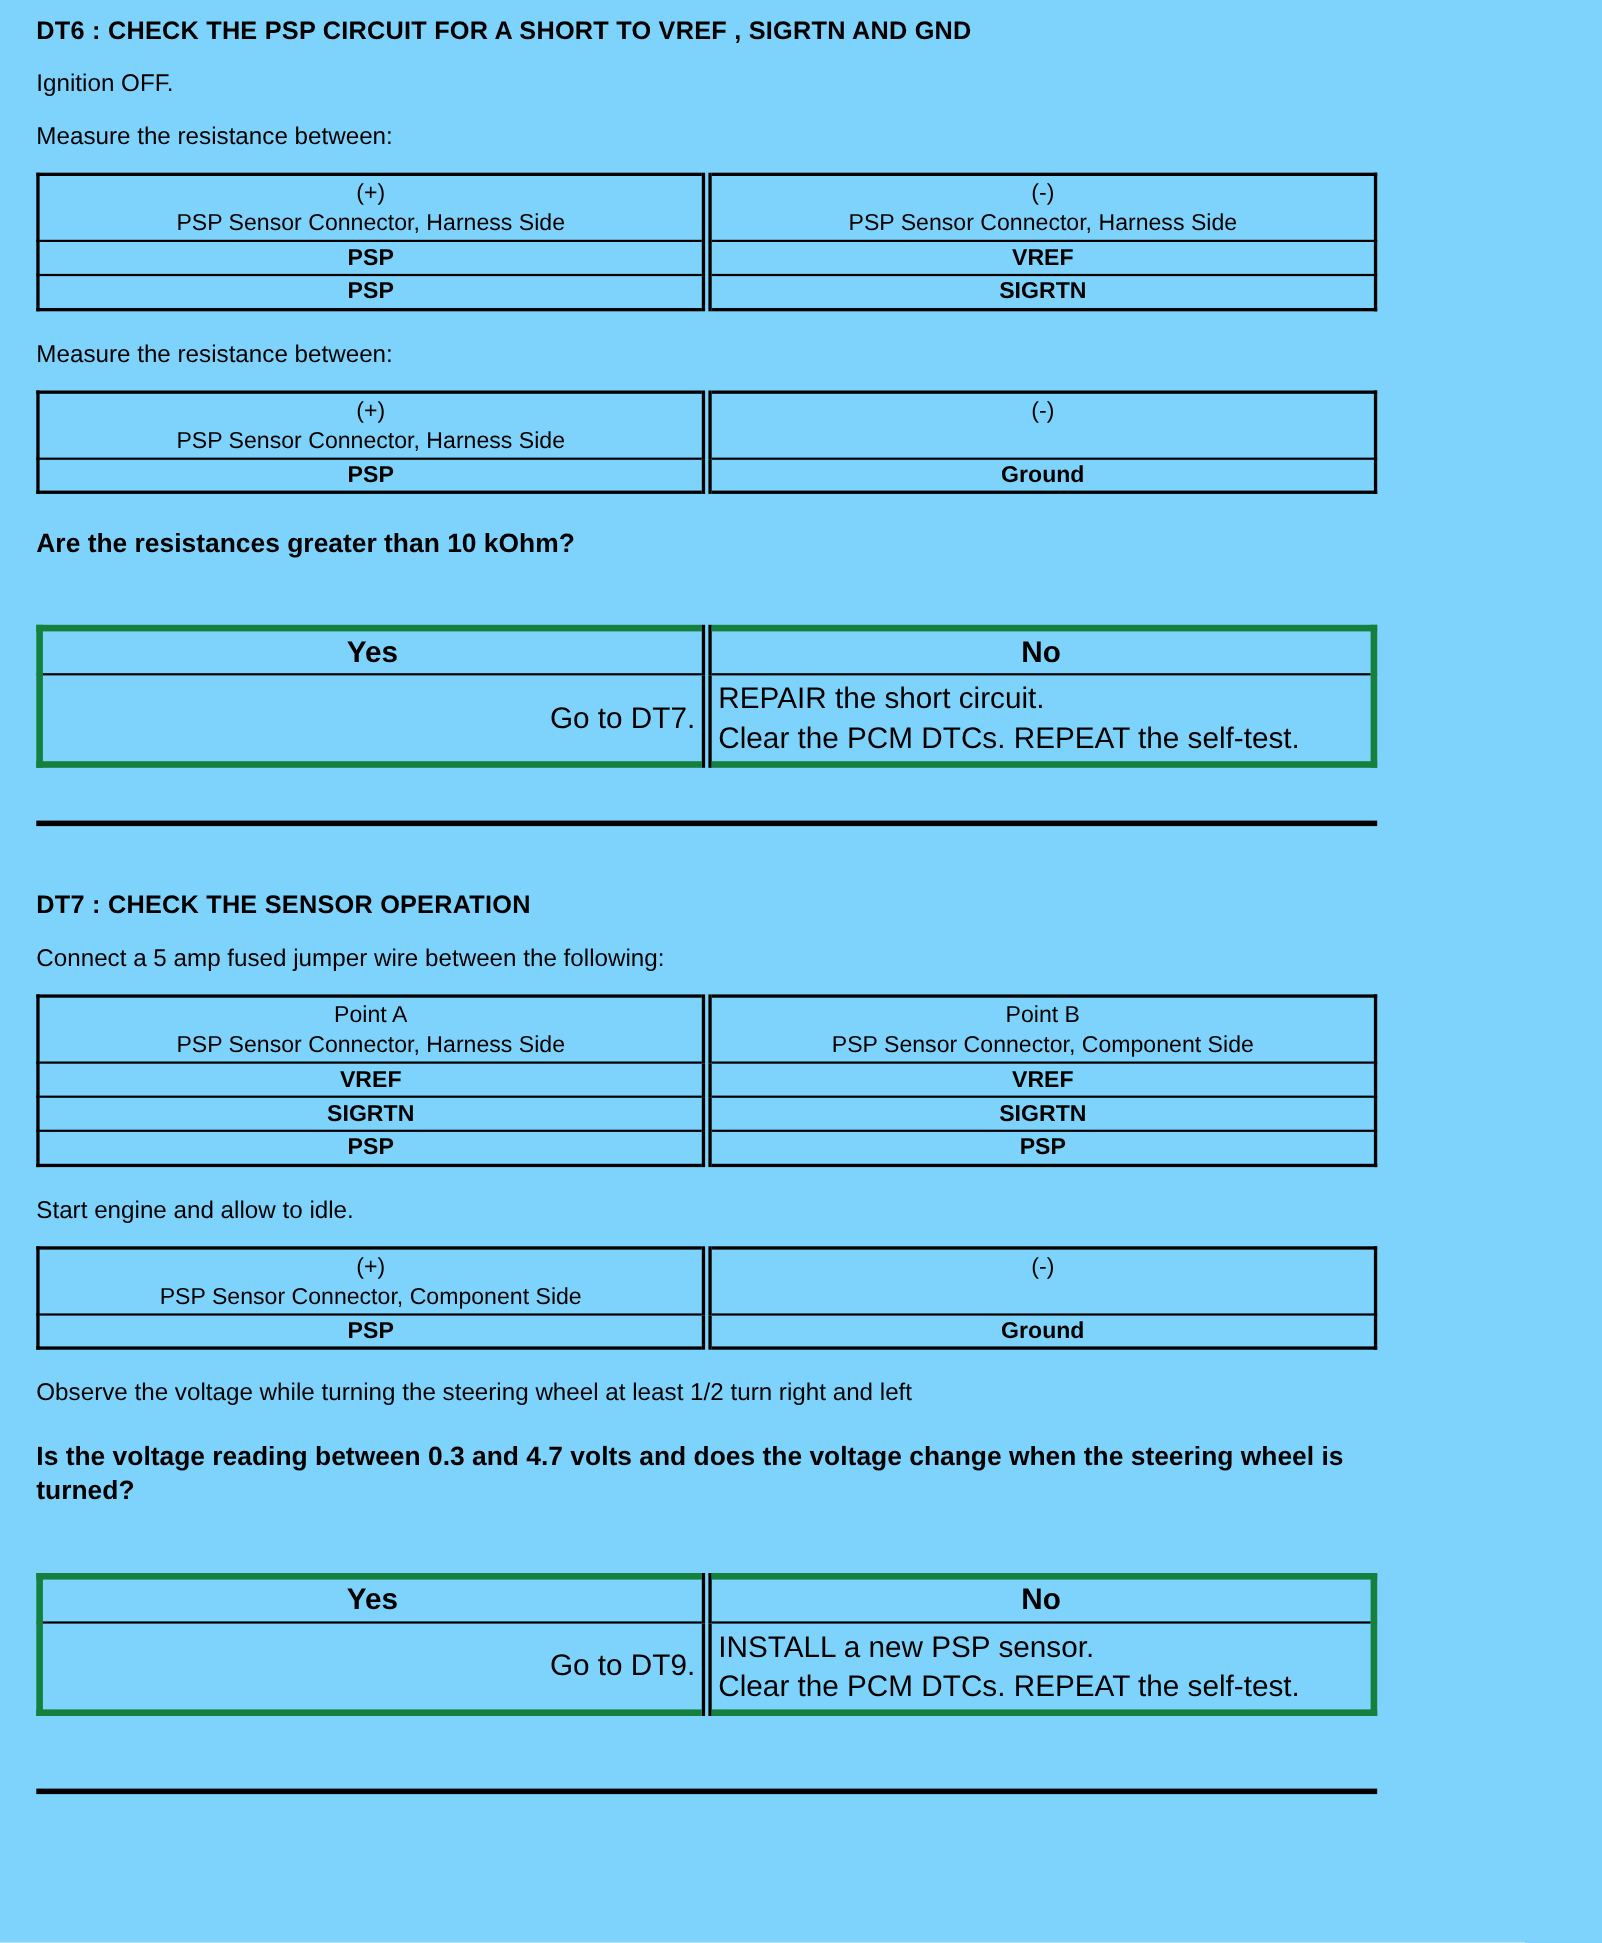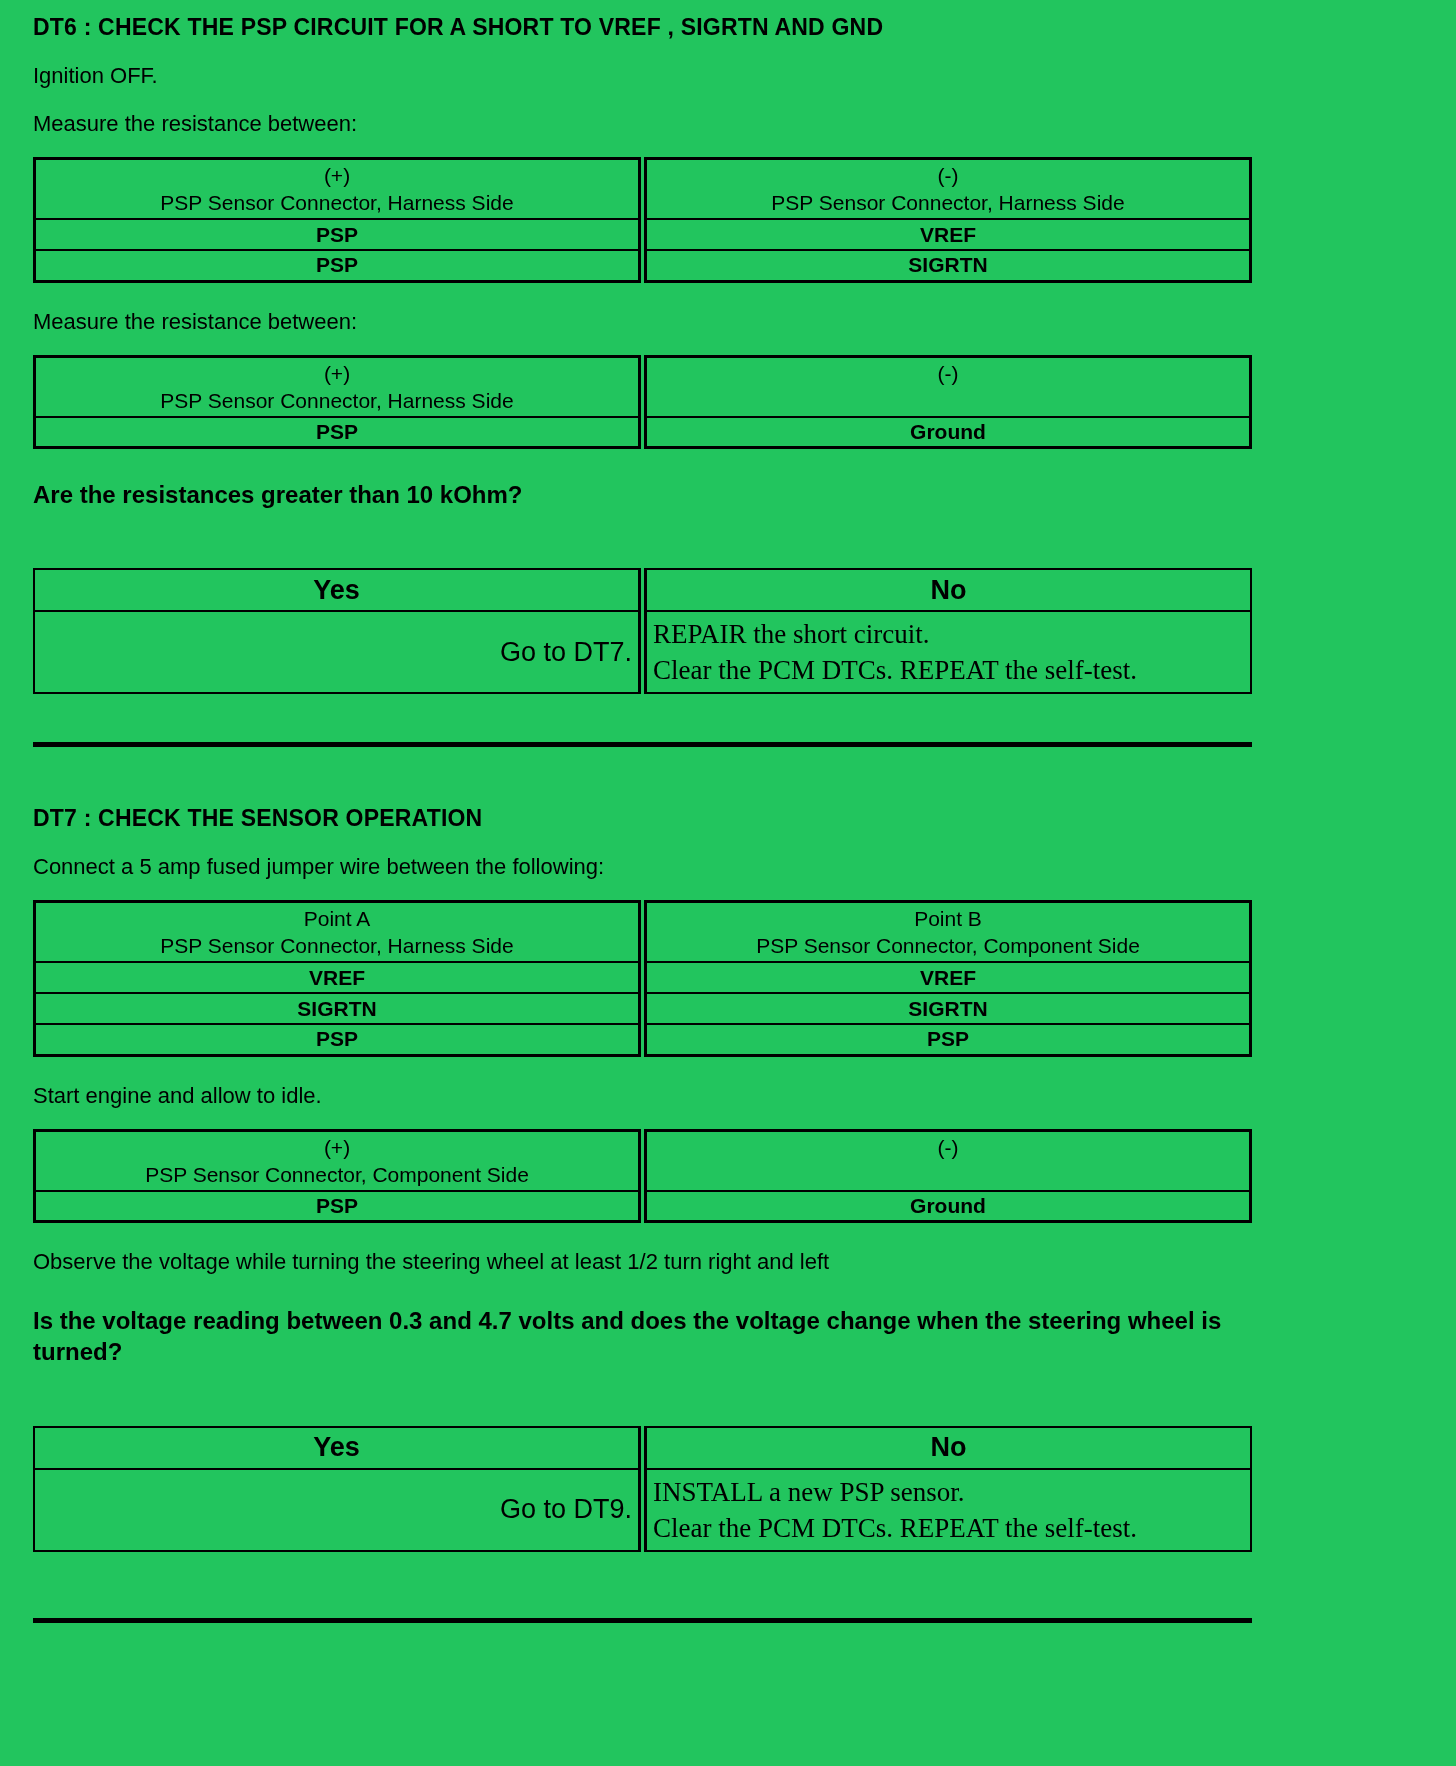--- a/index.html
+++ b/index.html
@@ -5,21 +5,21 @@
   * { box-sizing: border-box; }
   html, body { margin: 0; padding: 0; background: #ffffff; }
   body {
     font-family: "Liberation Sans", "DejaVu Sans", sans-serif;
     color: #000000;
   }
   .page {
     width: 1456px;
     min-height: 1766px;
     padding: 14px 204px 40px 33px;
-    background: #22c55e;
+    background: #7dd3fc;
   }
   .section-heading {
     font-size: 23px;
     font-weight: bold;
     margin: 0 0 22px 0;
     letter-spacing: 0.2px;
   }
   .para {
     font-size: 22px;
     margin: 22px 0 20px 0;
@@ -45,21 +45,21 @@
     font-size: 21px;
     padding: 2px 10px;
   }
   table.spec-table th { height: 58px; vertical-align: top; }
   table.spec-table td { height: 31px; vertical-align: middle; font-weight: bold; }
   .th-line { line-height: 27px; min-height: 27px; }
   .col-right { border-left: 9px double #000 !important; }
   table.decision-table {
     width: 100%;
     border-collapse: collapse;
-    border: 2px solid #15803d;
+    border: 6px solid #15803d;
     margin: 58px 0 0 0;
     table-layout: fixed;
   }
   table.decision-table th {
     border: 2px solid #000;
     width: 50%;
     font-size: 27px;
     font-weight: bold;
     text-align: center;
     height: 42px;
@@ -67,21 +67,21 @@
     padding: 2px 8px;
   }
   table.decision-table td {
     border: 2px solid #000;
     width: 50%;
     font-size: 27px;
     height: 82px;
     padding: 2px 6px;
   }
   td.decision-yes { text-align: right; vertical-align: middle; }
-  td.decision-no  { text-align: left;   vertical-align: middle; font-family: Liberation Serif, serif; }
+  td.decision-no  { text-align: left;   vertical-align: middle; }
   .decision-line { line-height: 36px; }
   hr.rule {
     border: none;
     height: 5px;
     background: #000;
     margin: 48px 0 58px 0;
   }
   hr.rule-bottom { margin: 66px 0 0 0; }
 </style>
 </head>

